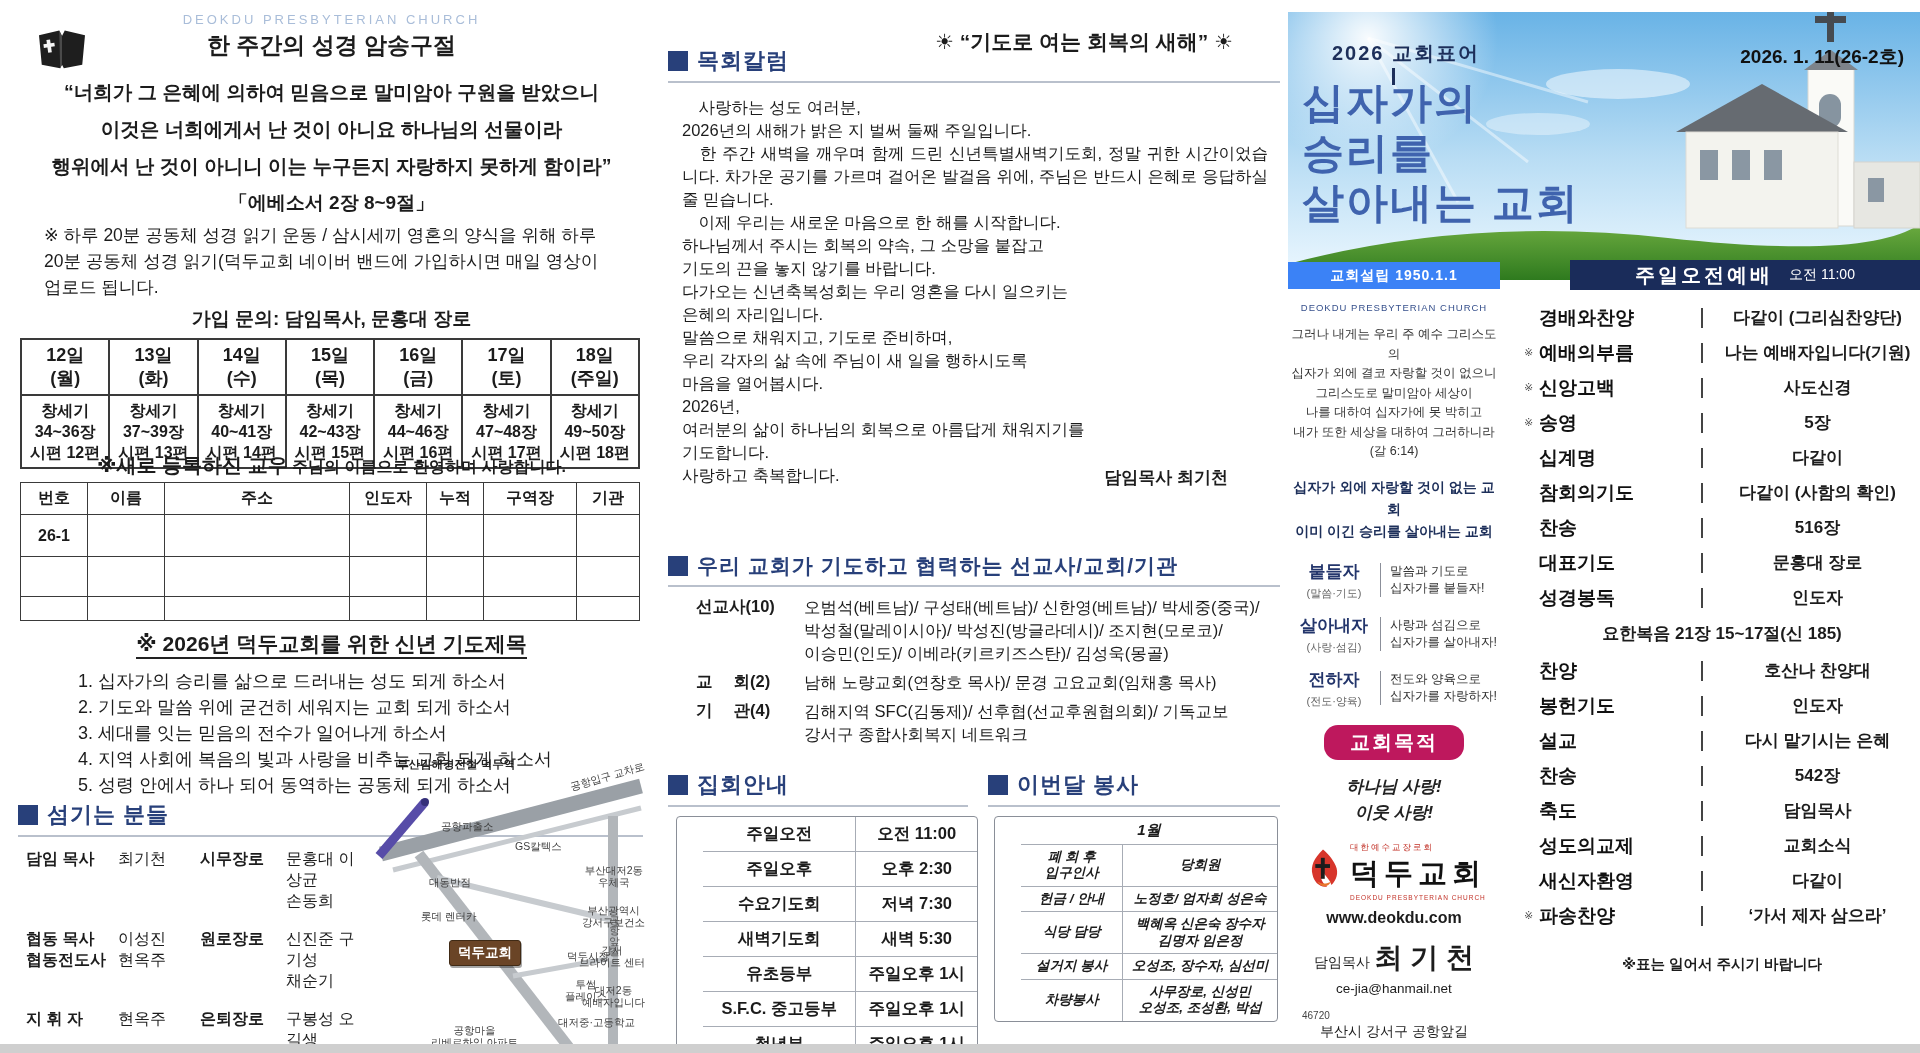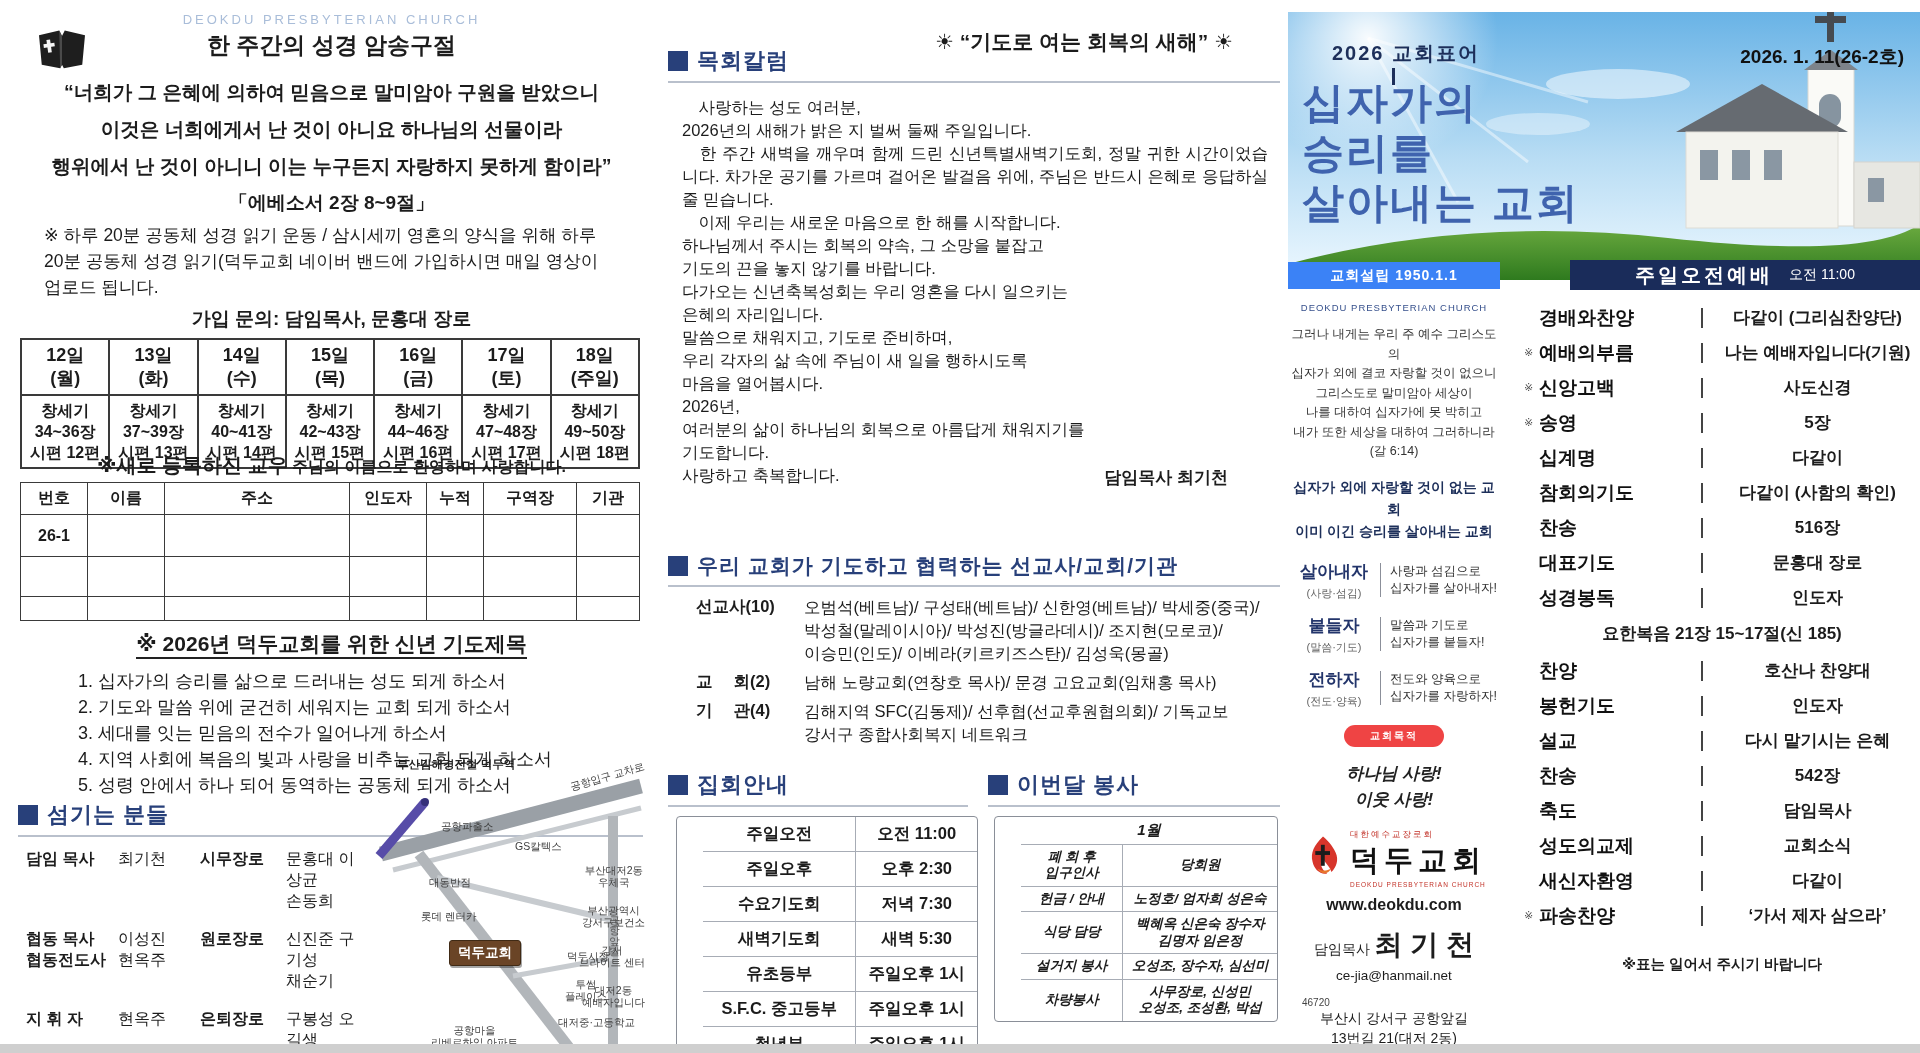--- a/index.html
+++ b/index.html
@@ -51,21 +51,21 @@
   .wmark{width:15px;font-size:11px;color:#555;flex:0 0 auto;}
   .wlabel{width:148px;font-weight:bold;font-size:19px;color:#111;
           text-align:justify;text-align-last:justify;flex:0 0 auto;}
   .wbar{width:2px;height:20px;background:#444;margin:0 12px 0 14px;flex:0 0 auto;}
   .wval{flex:1;text-align:center;font-weight:bold;font-size:17px;white-space:pre-line;}
   .point{display:flex;align-items:center;margin-bottom:13px;}
   .pterm{width:92px;flex:0 0 auto;text-align:center;}
   .pterm .t1{font-weight:bold;font-size:17px;color:#23356b;}
   .pterm .t2{font-size:11px;color:#666;}
   .pdesc{flex:1;border-left:1.5px solid #8b8f99;padding-left:9px;font-size:12.5px;line-height:17px;color:#333;white-space:pre-line;text-align:left;}
-  .badge{display:inline-block;background:#ef4444;color:#fff;font-size:10px;font-weight:bold;
+  .badge{display:inline-block;background:#be185d;color:#fff;font-size:20px;font-weight:bold;
          padding:4px 26px;border-radius:14px;letter-spacing:2px;}
 </style>
 </head>
 <body>
 
 <div id="page">
 
   <div class="abs" style="left:18px;top:0;width:627px;height:1053px;">
     <div class="abs ctr" style="left:0;top:12px;width:100%;font-size:13px;color:#a9bdd9;letter-spacing:3px;">DEOKDU PRESBYTERIAN CHURCH</div>
     <div class="abs" style="left:16px;top:26px;">
@@ -416,28 +416,28 @@
       <div style="font-size:9.5px;color:#36508c;letter-spacing:1px;margin-bottom:12px;">DEOKDU PRESBYTERIAN CHURCH</div>
       <div class="pl" style="font-size:12.5px;line-height:19.5px;color:#333;margin-bottom:14px;">그러나 내게는 우리 주 예수 그리스도의
 십자가 외에 결코 자랑할 것이 없으니
 그리스도로 말미암아 세상이
 나를 대하여 십자가에 못 박히고
 내가 또한 세상을 대하여 그러하니라
 (갈 6:14)</div>
       <div class="pl b" style="font-size:14px;line-height:22px;color:#1d2f5a;margin-bottom:18px;">십자가 외에 자랑할 것이 없는 교회
 이미 이긴 승리를 살아내는 교회</div>
       <div class="point">
+        <span class="pterm"><span class="t1">붙들자</span><br><span class="t2">(말씀·기도)</span></span>
+        <span class="pdesc pl">말씀과 기도로
+십자가를 붙들자!</span>
+      </div>
+      <div class="point">
         <span class="pterm"><span class="t1">살아내자</span><br><span class="t2">(사랑·섬김)</span></span>
         <span class="pdesc pl">사랑과 섬김으로
 십자가를 살아내자!</span>
-      </div>
-      <div class="point">
-        <span class="pterm"><span class="t1">붙들자</span><br><span class="t2">(말씀·기도)</span></span>
-        <span class="pdesc pl">말씀과 기도로
-십자가를 붙들자!</span>
       </div>
       <div class="point">
         <span class="pterm"><span class="t1">전하자</span><br><span class="t2">(전도·양육)</span></span>
         <span class="pdesc pl">전도와 양육으로
 십자가를 자랑하자!</span>
       </div>
       <div style="margin-top:16px;">
         <span class="badge">교회목적</span>
       </div>
       <div class="pl b" style="font-size:17px;line-height:26px;margin-top:14px;color:#222;font-style:italic;">하나님 사랑!

